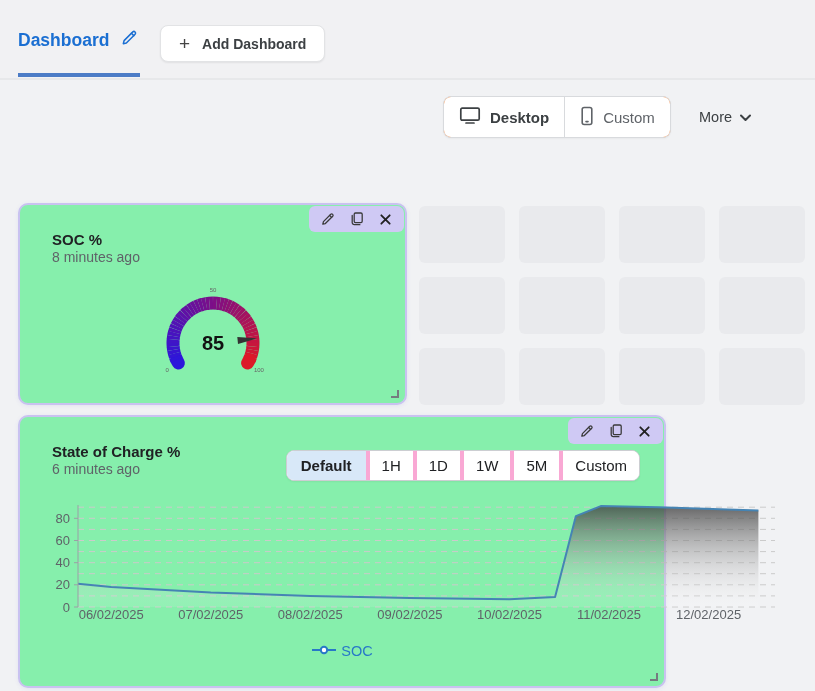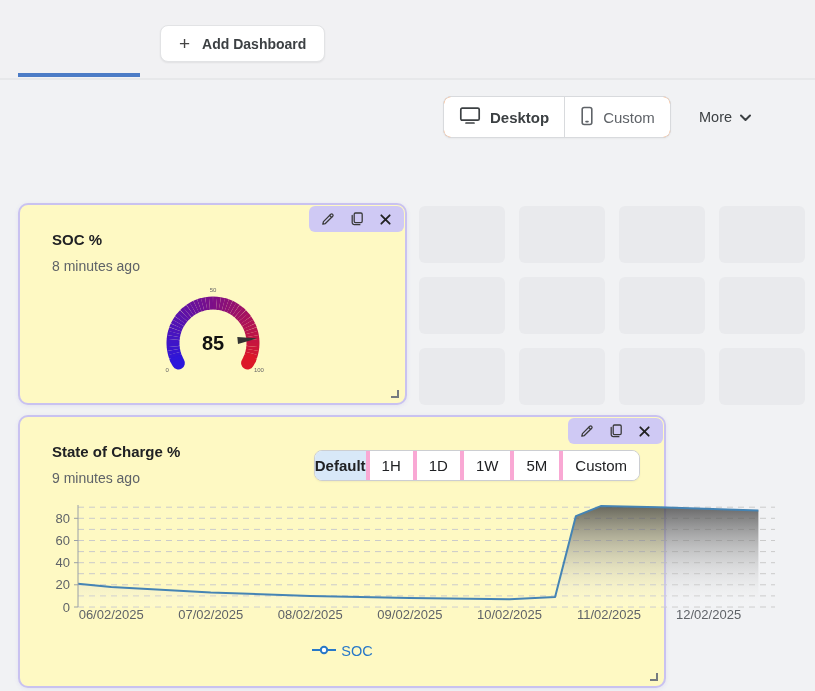--- a/index.html
+++ b/index.html
@@ -10,50 +10,61 @@
   .tab{position:absolute;left:18px;top:28px;display:flex;align-items:center;gap:11px;color:var(--accent,#1b6fd2);font-weight:bold;font-size:17.5px;cursor:pointer}
   .tab-underline{position:absolute;left:18px;top:73px;width:122px;height:4px;background:#4c7cc6}
   .add-btn{position:absolute;left:160px;top:25px;height:37px;display:flex;align-items:center;gap:12px;padding:0 18px;background:#fff;border:1px solid #e2e3e5;border-radius:8px;font-family:inherit;font-size:14px;font-weight:600;color:#3c4043;box-shadow:0 1px 2px rgba(0,0,0,.07);cursor:pointer}
   .add-btn .plus{font-size:19px;font-weight:400;color:#444;line-height:1}
 
   .device-toggle{position:absolute;left:443px;top:96px;height:42px;display:flex;background:#f97316;border:1px solid #d8dadd;border-radius:8px;overflow:hidden;box-shadow:0 1px 2px rgba(0,0,0,.04)}
   .device-btn{display:flex;align-items:center;gap:9px;padding:0 15px;background:#fff;border:none;font-family:inherit;font-size:15px;color:#5f6368;cursor:pointer}
   .device-btn.desktop{font-weight:bold;color:#3c4043;border-right:1px solid #d8dadd}
   .more-btn{position:absolute;left:699px;top:109px;display:flex;align-items:flex-start;gap:8px;font-size:14.5px;color:#3c4043;cursor:pointer}
 
-  .widget{position:absolute;background:#fef9c3;border:2px solid var(--widget-border,#c9c2f0);border-radius:10px;box-shadow:0 1px 4px rgba(100,90,220,.10)}
+  .widget{position:absolute;background:#86efac;border:2px solid var(--widget-border,#c9c2f0);border-radius:10px;box-shadow:0 1px 4px rgba(100,90,220,.10)}
   #gauge-widget{left:18px;top:203px;width:389px;height:202px}
   #chart-widget{left:18px;top:415px;width:648px;height:273px}
 
   .widget-actions{position:absolute;top:1px;right:1px;display:flex;align-items:center;gap:13px;padding:5px 11px;background:var(--action-bg,#cfc9f4);border-radius:6px;border-top-right-radius:7px}
   .widget-actions .icon{display:flex;cursor:pointer}
 
   .widget-head{position:absolute;left:32px;top:26px}
   .widget-title{font-size:15px;font-weight:bold;color:#202124}
-  .widget-sub{font-size:14px;color:#5f6368;margin-top:10px}
+  .widget-sub{font-size:14px;color:#5f6368;margin-top:1px}
 
   .gauge-holder{position:absolute;left:50%;top:66px;transform:translateX(-50%)}
 
   .resize-handle{position:absolute;right:6px;bottom:5px;width:8px;height:8px;border-right:2px solid #757b80;border-bottom:2px solid #757b80;cursor:nwse-resize}
 
   .tile-grid{position:absolute;left:419px;top:206px;display:grid;grid-template-columns:repeat(4,86px);grid-template-rows:repeat(3,57px);gap:14px}
   .tile{background:#e9eaed;border-radius:6px}
 
   .range-group{position:absolute;right:24px;top:33px;display:flex;background:#fff;border:1px solid #ccced2;border-radius:8px;overflow:hidden;box-shadow:0 1px 2px rgba(0,0,0,.05)}
   .range-btn{padding:6px 12px;border:none;border-left:4px solid #f9a8d4;background:#fff;font-family:inherit;font-size:15px;color:#202124;cursor:pointer}
-  .range-btn:first-child{border-left:none;padding:6px 0}
+  .range-btn:first-child{border-left:none;padding:6px 14px}
   .range-btn.active{background:var(--range-active,#d8e8f8);font-weight:bold}
 
   .chart-holder{position:absolute;left:8px;top:80px}
   .legend{position:absolute;left:0;right:0;top:226px;display:flex;justify-content:center;align-items:center;gap:4px;font-size:14.5px;color:var(--legend-blue,#2878c8);cursor:pointer}
 </style>
 </head>
 <body>
 
 <header>
+  <div class="tab">
+    <span>Dashboard</span>
+    <span class="icon">
+      <svg width="19" height="19" viewBox="0 0 20 20">
+          <g fill="none" stroke="#1b6fd2" stroke-width="1.6" stroke-linecap="round" stroke-linejoin="round">
+            <path d="M3.5 16.5 l0.8-3.2 9.2-9.2 a1.7 1.7 0 0 1 2.4 2.4 l-9.2 9.2 z"></path>
+            <path d="M12 5.5 l2.5 2.5"></path>
+          </g>
+        </svg>
+    </span>
+  </div>
   <div class="tab-underline"></div>
   <button class="add-btn">
     <span class="plus">+</span>
     <span>Add Dashboard</span>
   </button>
 </header>
 
 <div class="device-toggle">
   <button class="device-btn desktop">
     <span class="icon">
@@ -208,21 +219,21 @@
         </svg>
     </span>
     <span class="icon">
       <svg width="15" height="15" viewBox="0 0 18 18">
           <path d="M4 4 L14 14 M14 4 L4 14" stroke="#222" stroke-width="2.2" stroke-linecap="round"></path>
         </svg>
     </span>
   </div>
   <div class="widget-head">
     <div class="widget-title">State of Charge %</div>
-    <div class="widget-sub">9 minutes ago</div>
+    <div class="widget-sub">6 minutes ago</div>
   </div>
   <div class="range-group">
       <button class="range-btn active">Default</button>
       <button class="range-btn">1H</button>
       <button class="range-btn">1D</button>
       <button class="range-btn">1W</button>
       <button class="range-btn">5M</button>
       <button class="range-btn">Custom</button>
     </div>
   <div class="chart-holder"><svg width="774" height="130" viewBox="0 0 774 130">

